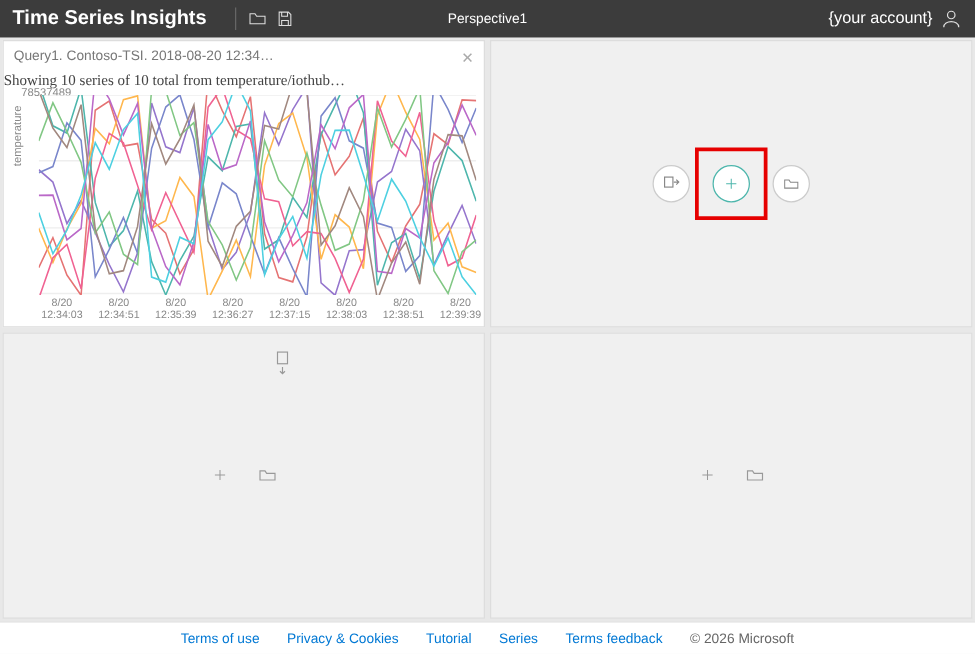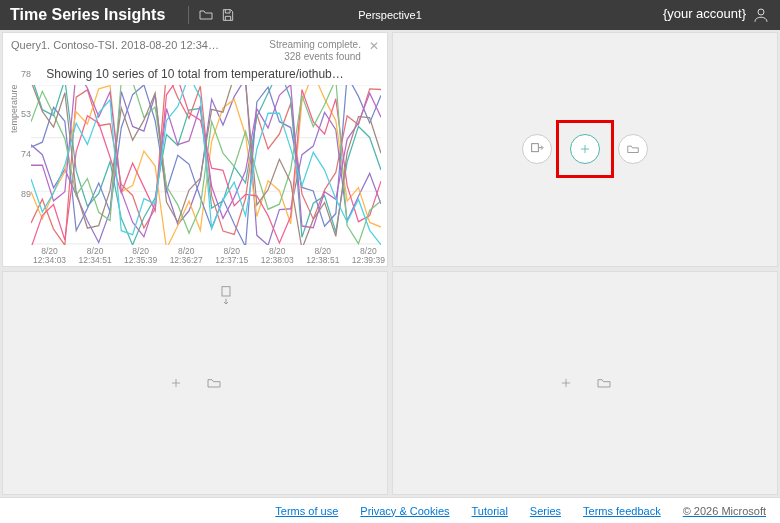--- a/index.html
+++ b/index.html
@@ -15,39 +15,39 @@
 
   .workspace { width: 780px; height: 467px; background: #e8e8e8; padding: 2px; display: grid; grid-template-columns: 1fr 1fr; grid-template-rows: 1fr 1fr; gap: 4px; }
   .panel { background: #f0f0f0; border: 1px solid #ddd; position: relative; display: flex; align-items: center; justify-content: center; }
   .panel.filled { background: #fff; display: block; }
 
   .panel-header { display: flex; justify-content: space-between; align-items: flex-start; padding: 6px 8px 2px 8px; font-size: 11px; color: #666; }
   .panel-header .qtitle { color: #777; white-space: nowrap; overflow: hidden; text-overflow: ellipsis; max-width: 210px; }
   .panel-header .status { text-align: right; font-size: 10px; color: #888; line-height: 1.2; }
   .panel-header .close { color: #aaa; margin-left: 8px; cursor: pointer; font-size: 12px; }
 
-  .chart-title { text-align: center; font-size: 12px; color: #444; margin: 2px 0 4px 0; }
+  .chart-title { text-align: left; font-size: 12px; color: #444; margin: 2px 0 4px 0; font-family: Liberation Serif, serif; }
   .chart-area { position: relative; height: 160px; margin: 0 6px 0 28px; }
   .chart-area svg { width: 100%; height: 100%; }
   .ylab { position: absolute; left: 6px; top: 100px; transform: rotate(-90deg); transform-origin: left top; font-size: 9px; color: #888; }
-  .yticks { position: absolute; left: 14px; top: 36px; font-size: 9px; color: #888; display: flex; flex-direction: column; justify-content: space-between; height: 130px; align-items: flex-end; width: 14px;}
+  .yticks { position: absolute; left: 14px; top: 36px; font-size: 9px; color: #888; display: flex; flex-direction: row; justify-content: space-between; height: 130px; width: 14px;}
   .xticks { display: flex; justify-content: space-between; font-size: 8.5px; color: #888; margin: 2px 2px 0 30px; }
   .xticks div { text-align: center; line-height: 1.1; }
 
   .actions { display: flex; gap: 18px; align-items: center; justify-content: center; }
   .circle-btn { width: 30px; height: 30px; border-radius: 50%; border: 1px solid #ccc; background: #fff; display: inline-flex; align-items: center; justify-content: center; cursor: pointer; color: #888; }
   .circle-btn.green { border-color: #4db6ac; color: #4db6ac; }
   .small-btn { width: 20px; height: 20px; display: inline-flex; align-items: center; justify-content: center; color: #999; cursor: pointer; }
   .icon-stroke { stroke: currentColor; fill: none; stroke-width: 1.4; }
   .panel.left-side { position: relative; }
   .panel.left-side .copy-down { position: absolute; left: 56%; top: 12px; text-align:center; color:#999;}
 
   .highlight-box { position: absolute; border: 3px solid #e60000; width: 58px; height: 58px; }
 
-  .footer { height: 26px; border-top: 1px solid #ddd; display: flex; align-items: center; justify-content: flex-end; gap: 22px; padding: 0 14px; font-size: 11px; color: #0078d4; background: #fff; text-decoration: underline; }
+  .footer { height: 26px; border-top: 1px solid #ddd; display: flex; align-items: center; justify-content: center; gap: 22px; padding: 0 14px; font-size: 11px; color: #0078d4; background: #fff; }
   .footer .copyright { color: #666; }
   .footer a { color: #0078d4; text-decoration: none; cursor: pointer; }
 
   
   .grid-line { stroke: #eee; stroke-width: 1; }
 </style>
 </head>
 <body>
 
 <div class="topbar">
@@ -72,24 +72,20 @@
       </svg>
   </span>
 </div>
 
 <div class="workspace">
 
   <div class="panel filled">
     <div class="panel-header">
       <span class="qtitle">Query1. Contoso-TSI. 2018-08-20 12:34 – 2018-…</span>
       <span style="display:flex;align-items:flex-start;">
-        <span class="status">
-          <div>Streaming complete.</div>
-          <div>328 events found</div>
-        </span>
         <span class="close">✕</span>
       </span>
     </div>
     <div class="chart-title">Showing 10 series of 10 total from temperature/iothub…</div>
     <span class="ylab">temperature</span>
     <div class="yticks">
       <span>78</span>
       <span>53</span>
       <span>74</span>
       <span>89</span>

